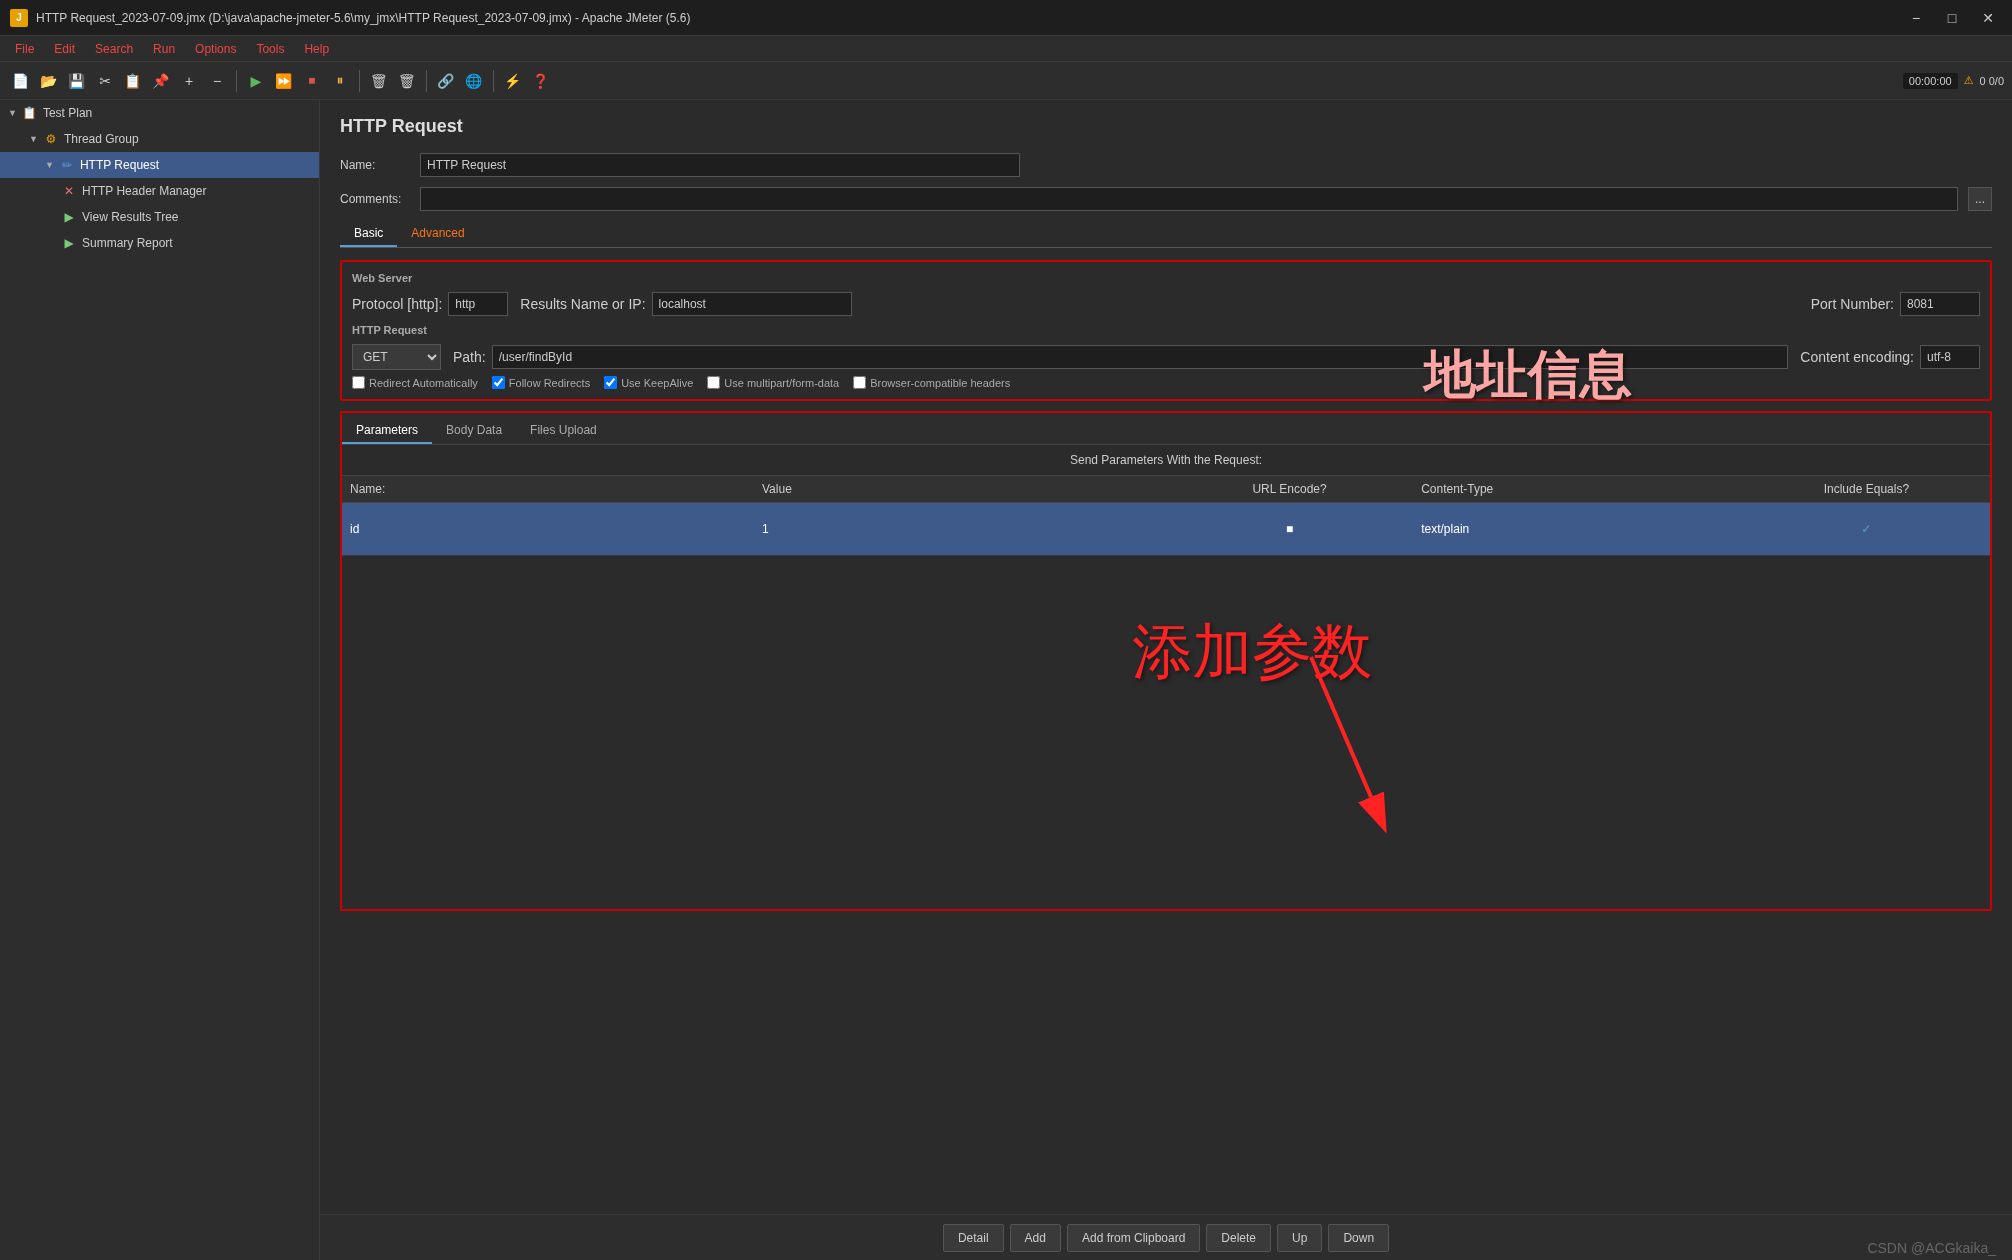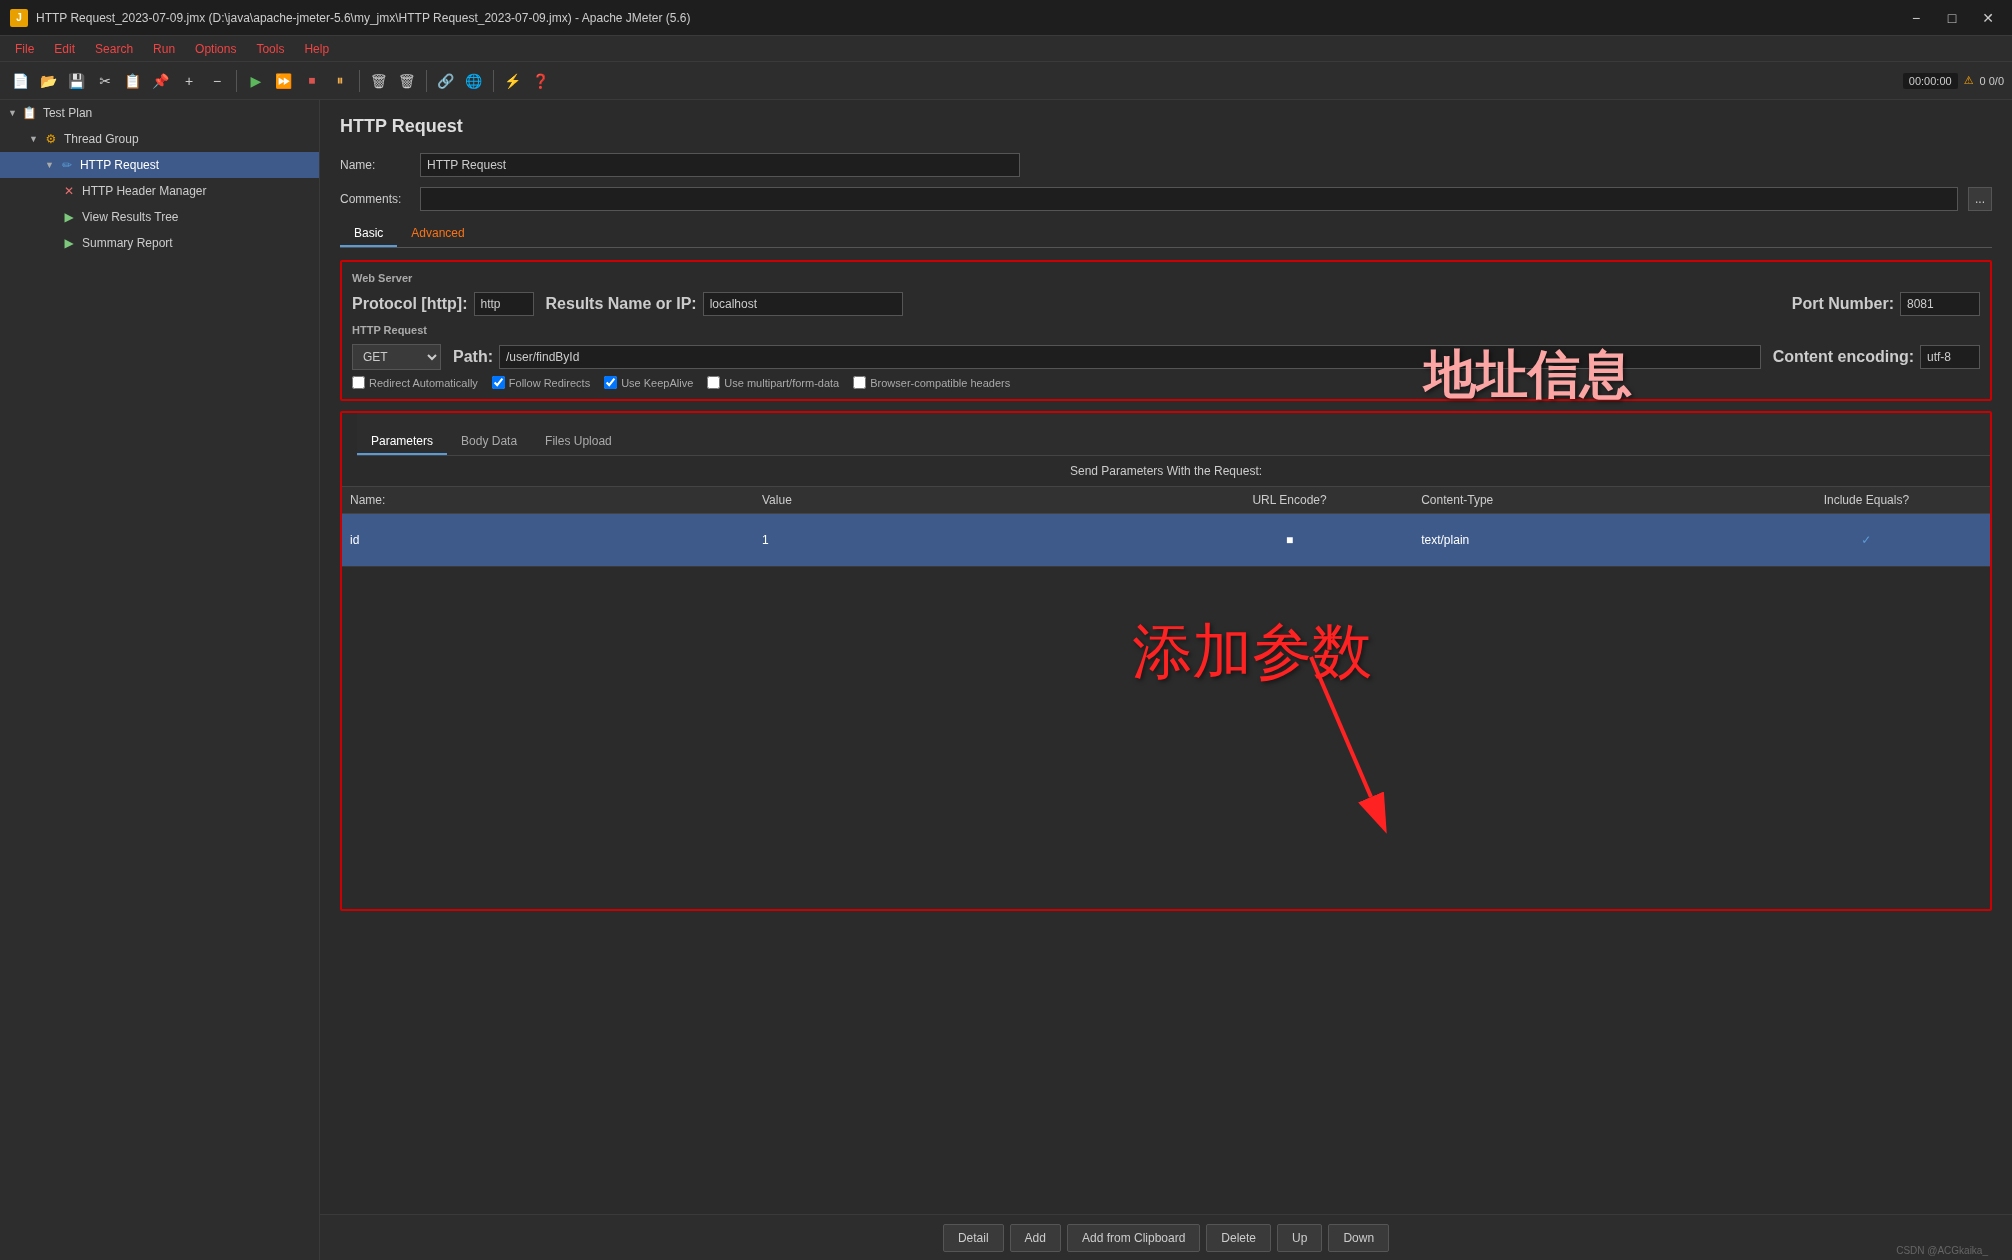--- a/index.html
+++ b/index.html
@@ -265,23 +265,22 @@
       gap: 12px;
       flex-wrap: wrap;
     }
     .field-group {
       display: flex;
       align-items: center;
       gap: 6px;
     }
     .field-label {
       color: #cccccc;
-      font-size: 16px;
+      font-size: 14px;
       white-space: nowrap;
-      font-weight: bold;
     }
     .field-input {
       background: #1e1e1e;
       border: 1px solid #555;
       color: #cccccc;
       padding: 3px 6px;
       font-size: 12px;
       height: 24px;
       outline: none;
     }
@@ -327,22 +326,21 @@
       flex: 1;
       display: flex;
       flex-direction: column;
       min-height: 500px;
     }
 
     .params-tabs {
       display: flex;
       border-bottom: 1px solid #444;
       background: #2d2d2d;
-      padding-top: 16px;
-      margin-left: 15px;
+      padding-top: 5px;
     }
     .params-tab {
       padding: 5px 14px;
       cursor: pointer;
       font-size: 12px;
       color: #aaaaaa;
     }
     .params-tab.active {
       color: #ffffff;
       border-bottom: 2px solid #5b9bd5;
@@ -462,22 +460,22 @@
     }
     .action-btn:disabled {
       color: #666;
       cursor: default;
     }
 
     
     .watermark {
       position: fixed;
       bottom: 4px;
-      right: 24px;
-      font-size: 10px;
+      right: 16px;
+      font-size: 14px;
       color: #666;
       z-index: 200;
     }
 
     .content-wrapper {
       position: relative;
     }
   </style>
 </head>
 <body>

